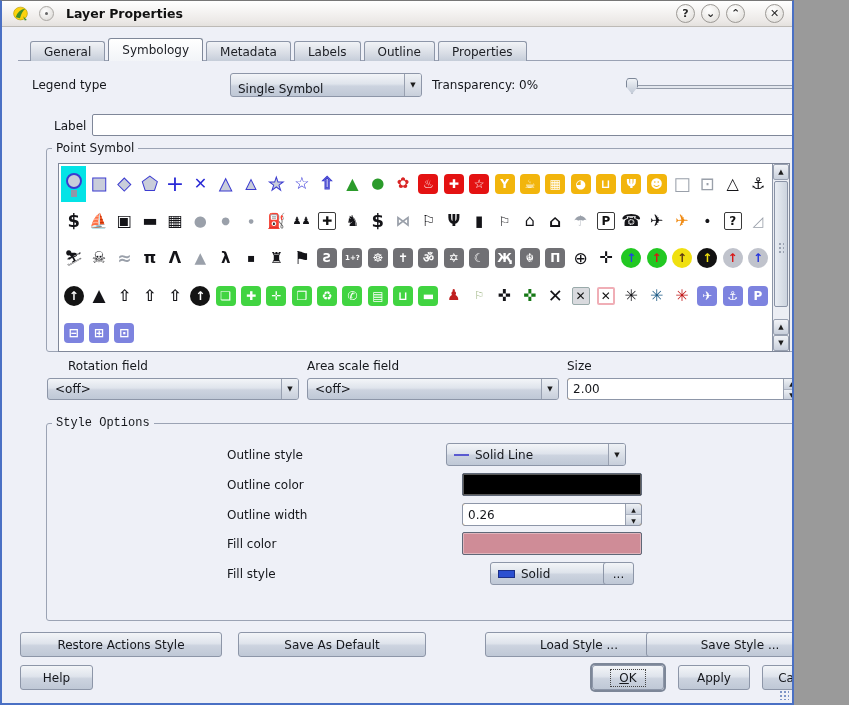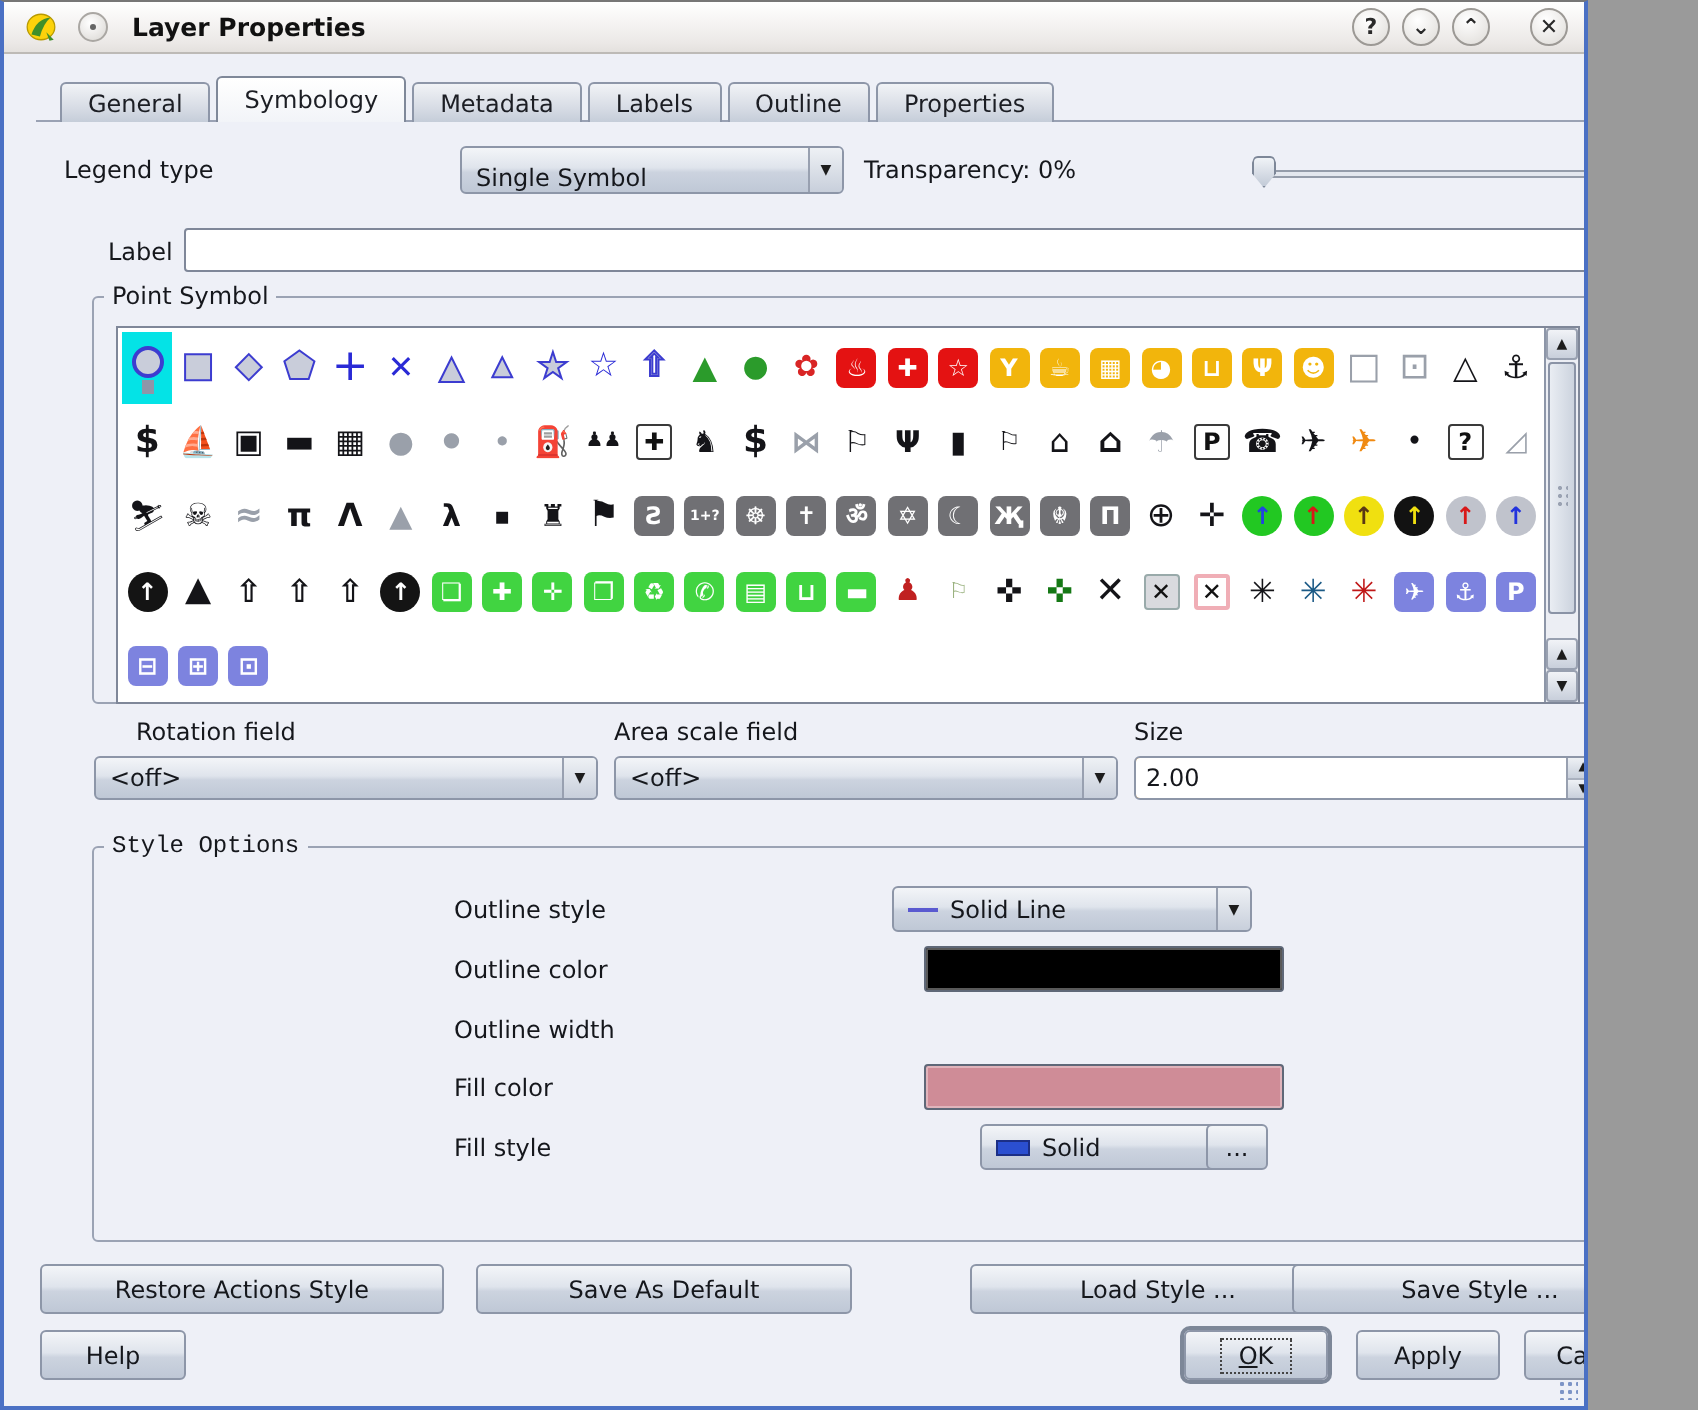--- a/index.html
+++ b/index.html
@@ -568,20 +568,27 @@
   <div class="combo" style="left:444px; top:442px; width:180px; height:23px;">
     <span class="swatch-line"></span>
     <span>Solid Line</span>
     <span class="arrowbox">▼</span>
   </div>
 
   <span class="lbl" style="left:225px; top:477px;">Outline color</span>
   <div class="colorbtn" style="left: 460px; top: 472px; width: 180px; height: 23px; background: rgb(0, 0, 0);"></div>
 
   <span class="lbl" style="left:225px; top:507px;">Outline width</span>
+  <div class="spin" style="left:460px; top:502px; width:180px; height:23px;">
+    <span class="val">0.26</span>
+    <span class="arrows">
+        <span>▲</span>
+        <span>▼</span>
+      </span>
+  </div>
 
   <span class="lbl" style="left:225px; top:536px;">Fill color</span>
   <div class="colorbtn" style="left: 460px; top: 531px; width: 180px; height: 23px; background: rgb(207, 140, 151);"></div>
 
   <span class="lbl" style="left:225px; top:566px;">Fill style</span>
   <div class="combo" style="left:460px; top:561px; width:134px; height:23px;margin-left:28px;">
     <span class="swatch-fill" style="background: rgb(43, 79, 208);"></span>
     <span>Solid</span>
     <span class="arrowbox">▼</span>
   </div>

